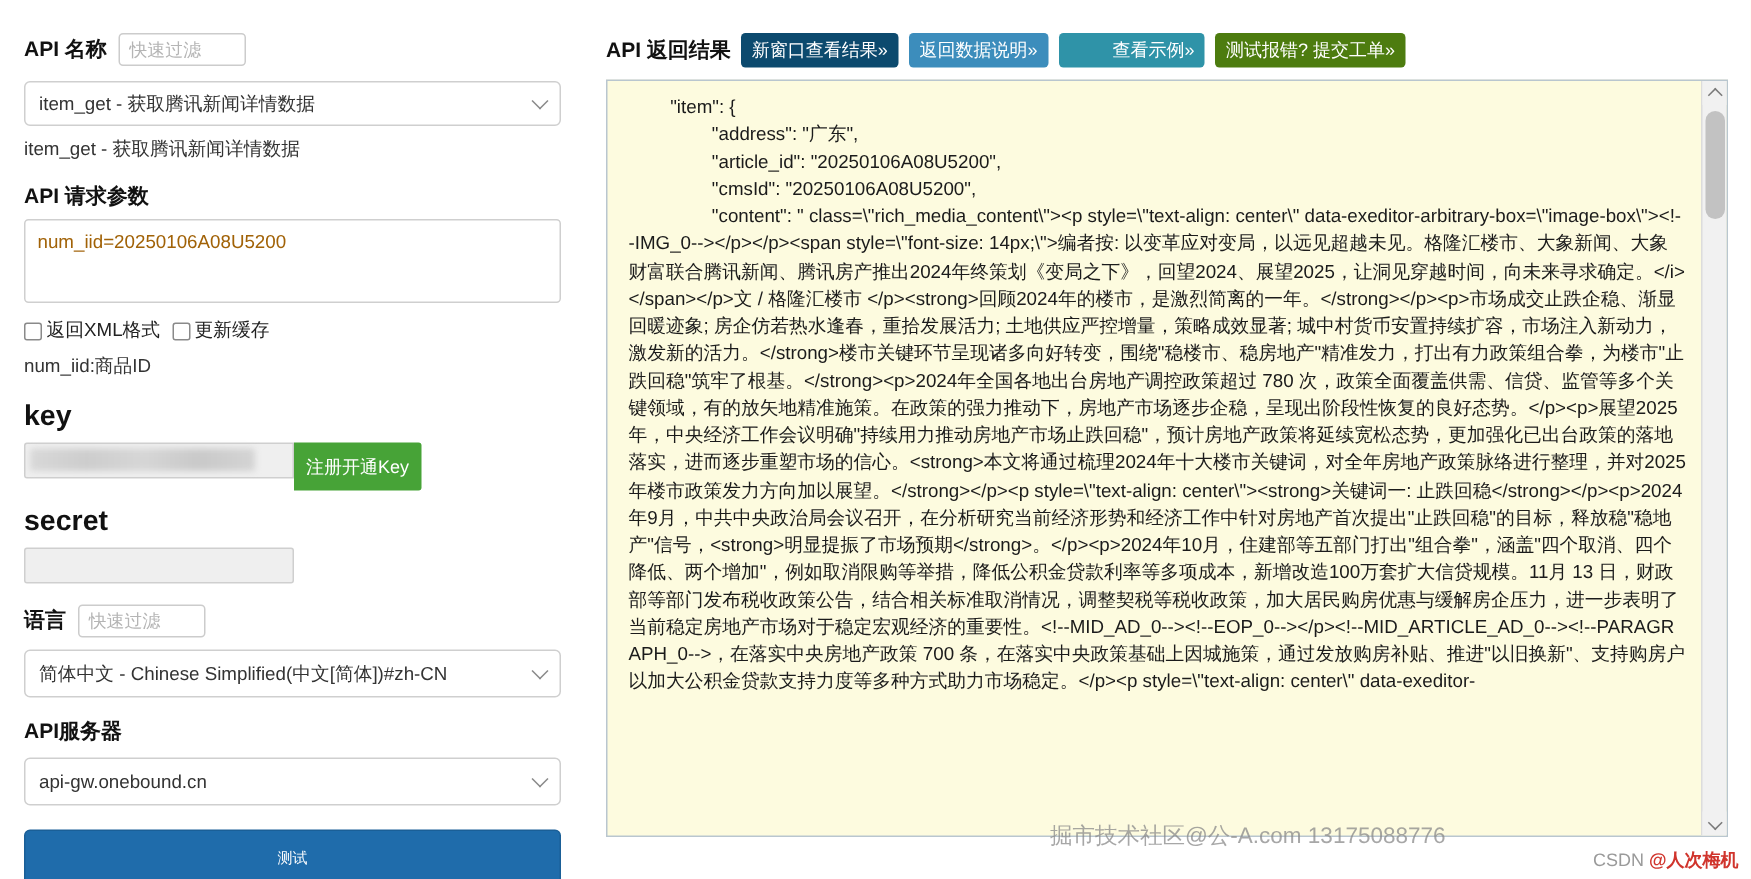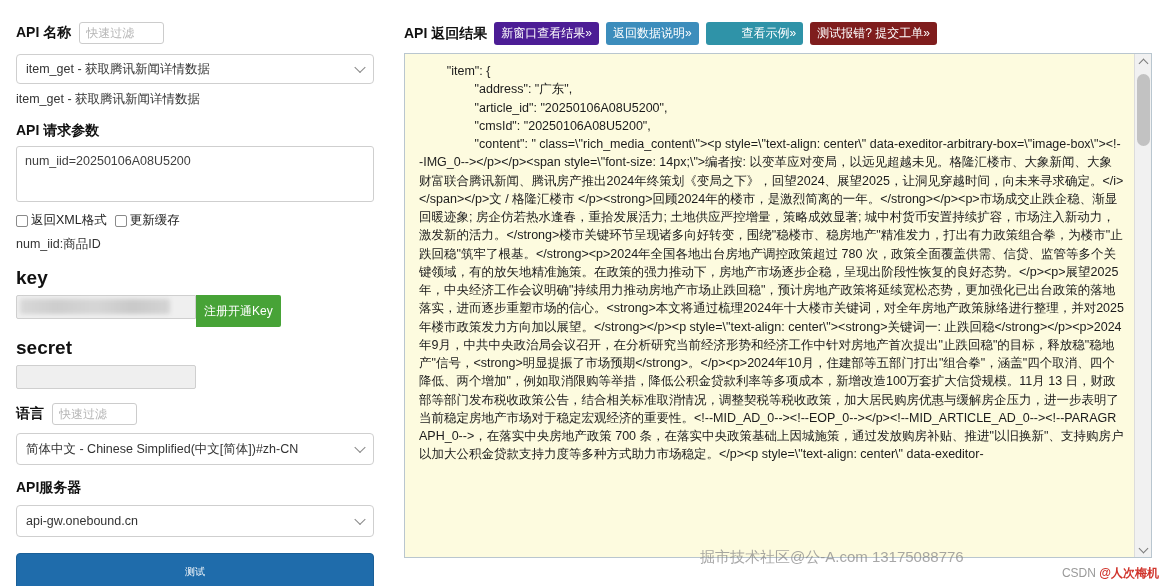--- a/index.html
+++ b/index.html
@@ -98,21 +98,21 @@
 
   .textarea {
     width: 358px;
     height: 56px;
     border: 1px solid #cfcfcf;
     border-radius: 3px;
     box-sizing: border-box;
     padding: 6px 8px;
     font-size: 12.5px;
     font-family: "Liberation Sans", sans-serif;
-    color: #404040;
+    color: #a16207;
     resize: none;
     outline: none;
     overflow: hidden;
     line-height: 1.35;
   }
   .checkrow {
     display: flex;
     align-items: center;
     gap: 0px;
     margin-top: 7px;
@@ -227,24 +227,24 @@
     border: none;
     border-radius: 3px;
     color: #fff;
     font-size: 12px;
     padding: 5px 7px;
     cursor: pointer;
     font-family: "Liberation Sans", sans-serif;
     white-space: nowrap;
     line-height: 1.1;
   }
-  .btn-blue { background: #4c1d95; }
+  .btn-blue { background: #0c4a6e; }
   .btn-blue2 { background: #3c8dbc; }
   .btn-teal { background: #2f93a8; padding-left: 36px; }
-  .btn-red { background: #7f1d1d; }
+  .btn-red { background: #4d7c0f; }
 
   .result-box {
     margin-top: 8px;
     width: 748px;
     height: 505px;
     background: #fdfbdf;
     border: 1px solid #b9c6cf;
     box-sizing: border-box;
     position: relative;
     overflow: hidden;

